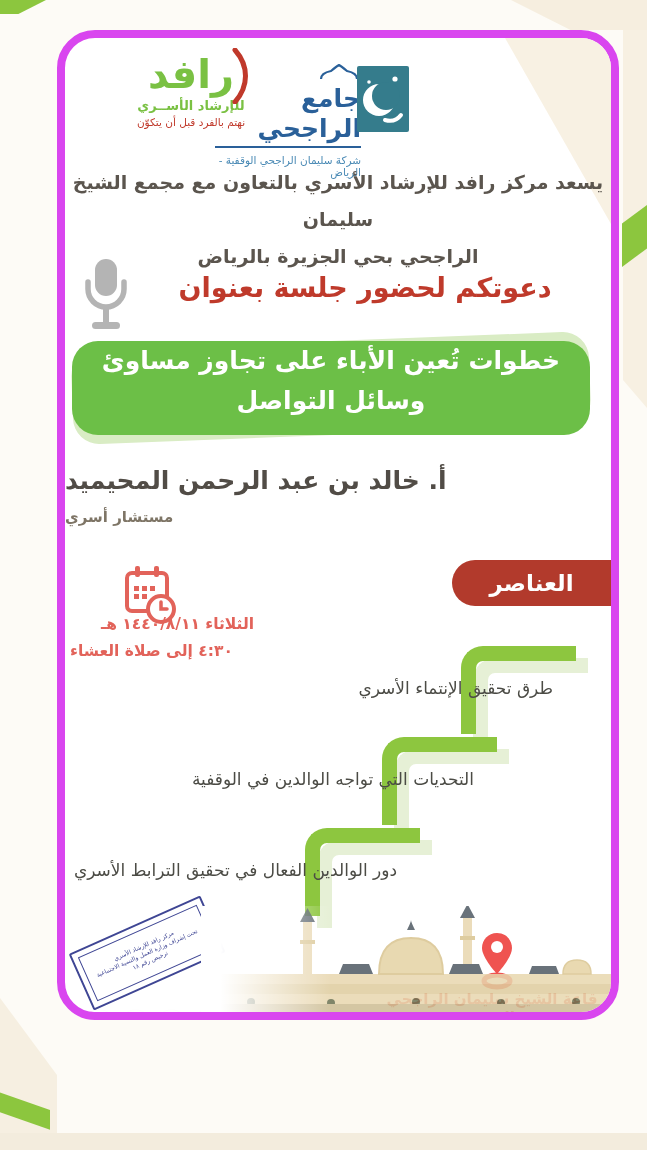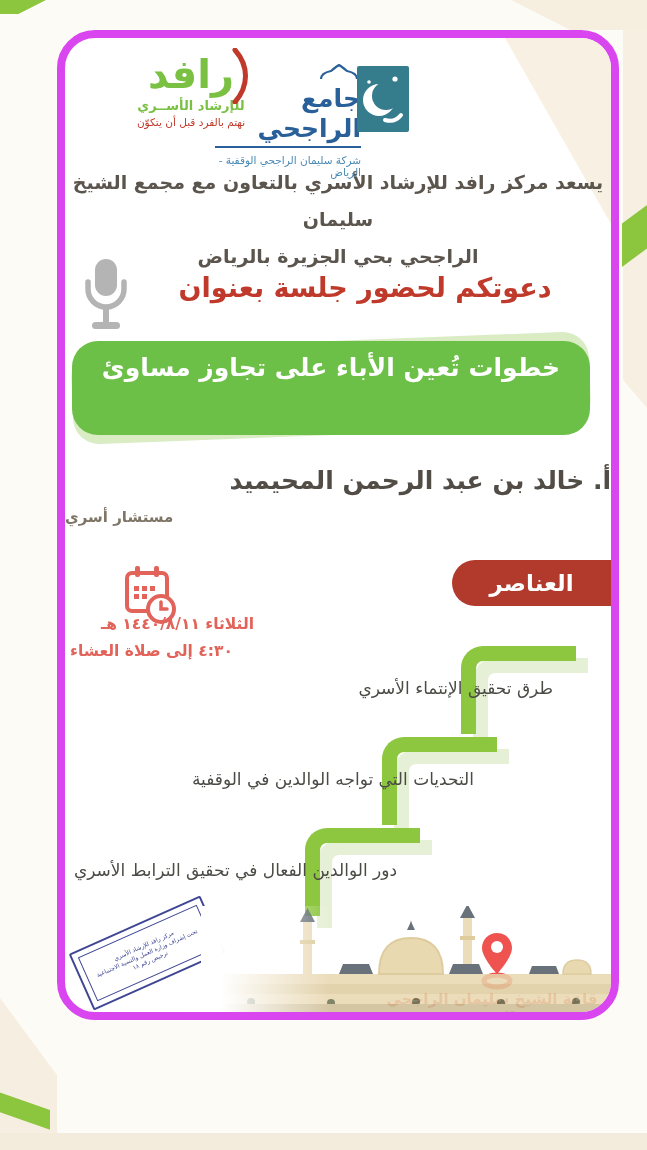--- a/index.html
+++ b/index.html
@@ -38,24 +38,24 @@
   
   .intro{left:0;top:126px;width:100%;text-align:center;font-size:19px;font-weight:bold;color:#5b554e;line-height:37px;}
 
   
   .mic{left:16px;top:218px;}
   .invite-title{left:60px;top:234px;width:480px;text-align:center;font-size:27px;font-weight:bold;color:#bf3a2b;}
 
   
   .banner-wrap{left:7px;top:303px;width:518px;height:94px;}
   .banner-shadow{position:absolute;inset:0;background:#d9ecc4;border-radius:26px;transform:rotate(-2.2deg);}
-  .banner{position:absolute;inset:0;background:#6cbf47;border-radius:26px;color:#fff;text-align:center;font-size:25px;font-weight:bold;line-height:40px;padding-top:7px;box-sizing:border-box;}
-
-  
-  .speaker-name{left:0;top:428px;width:100%;text-align:right;font-size:25px;font-weight:bold;color:#514c46;}
+  .banner{position:absolute;inset:0;background:#6cbf47;border-radius:26px;color:#fff;text-align:center;font-size:25px;font-weight:bold;line-height:40px;box-sizing:border-box;}
+
+  
+  .speaker-name{left:0;top:428px;width:100%;text-align:left;font-size:25px;font-weight:bold;color:#514c46;}
   .speaker-role{left:0;top:470px;width:100%;text-align:left;font-size:15px;font-weight:bold;color:#7e7566;}
 
   
   .pill{left:387px;right:0;top:522px;height:46px;background:#b23a2c;border-radius:26px 0 0 26px;color:#fff;font-size:23px;font-weight:bold;text-align:center;line-height:46px;direction:rtl;}
 
   
   .cal{left:59px;top:527px;}
   .sched-date{left:5px;top:577px;width:215px;text-align:center;font-size:15.5px;font-weight:bold;color:#e2635a;}
   .sched-time{left:5px;top:604px;width:215px;text-align:left;font-size:15.5px;font-weight:bold;color:#e2635a;}
 
@@ -147,20 +147,21 @@
       <path d="M7 26 v7 a18 18 0 0 0 36 0 v-7" stroke="#b4b4b4" stroke-width="5.5" fill="none" stroke-linecap="round"></path>
       <rect x="22" y="53" width="6" height="13" fill="#b4b4b4"></rect>
       <rect x="11" y="66" width="28" height="7" rx="3.5" fill="#b4b4b4"></rect>
     </svg>
     <div class="invite-title">دعوتكم لحضور جلسة بعنوان</div>
 
     <div class="banner-wrap">
       <div class="banner-shadow"></div>
       <div class="banner">
         <div>خطوات تُعين الأباء على تجاوز مساوئ</div>
+        <div>وسائل التواصل</div>
       </div>
     </div>
 
     <div class="speaker-name">أ. خالد بن عبد الرحمن المحيميد</div>
     <div class="speaker-role">مستشار أسري</div>
 
     <div class="pill">العناصر</div>
 
     <svg class="cal" width="52" height="62" viewBox="0 0 52 62">
       <rect x="3" y="8" width="40" height="38" rx="5" fill="none" stroke="#e2635a" stroke-width="4"></rect>

